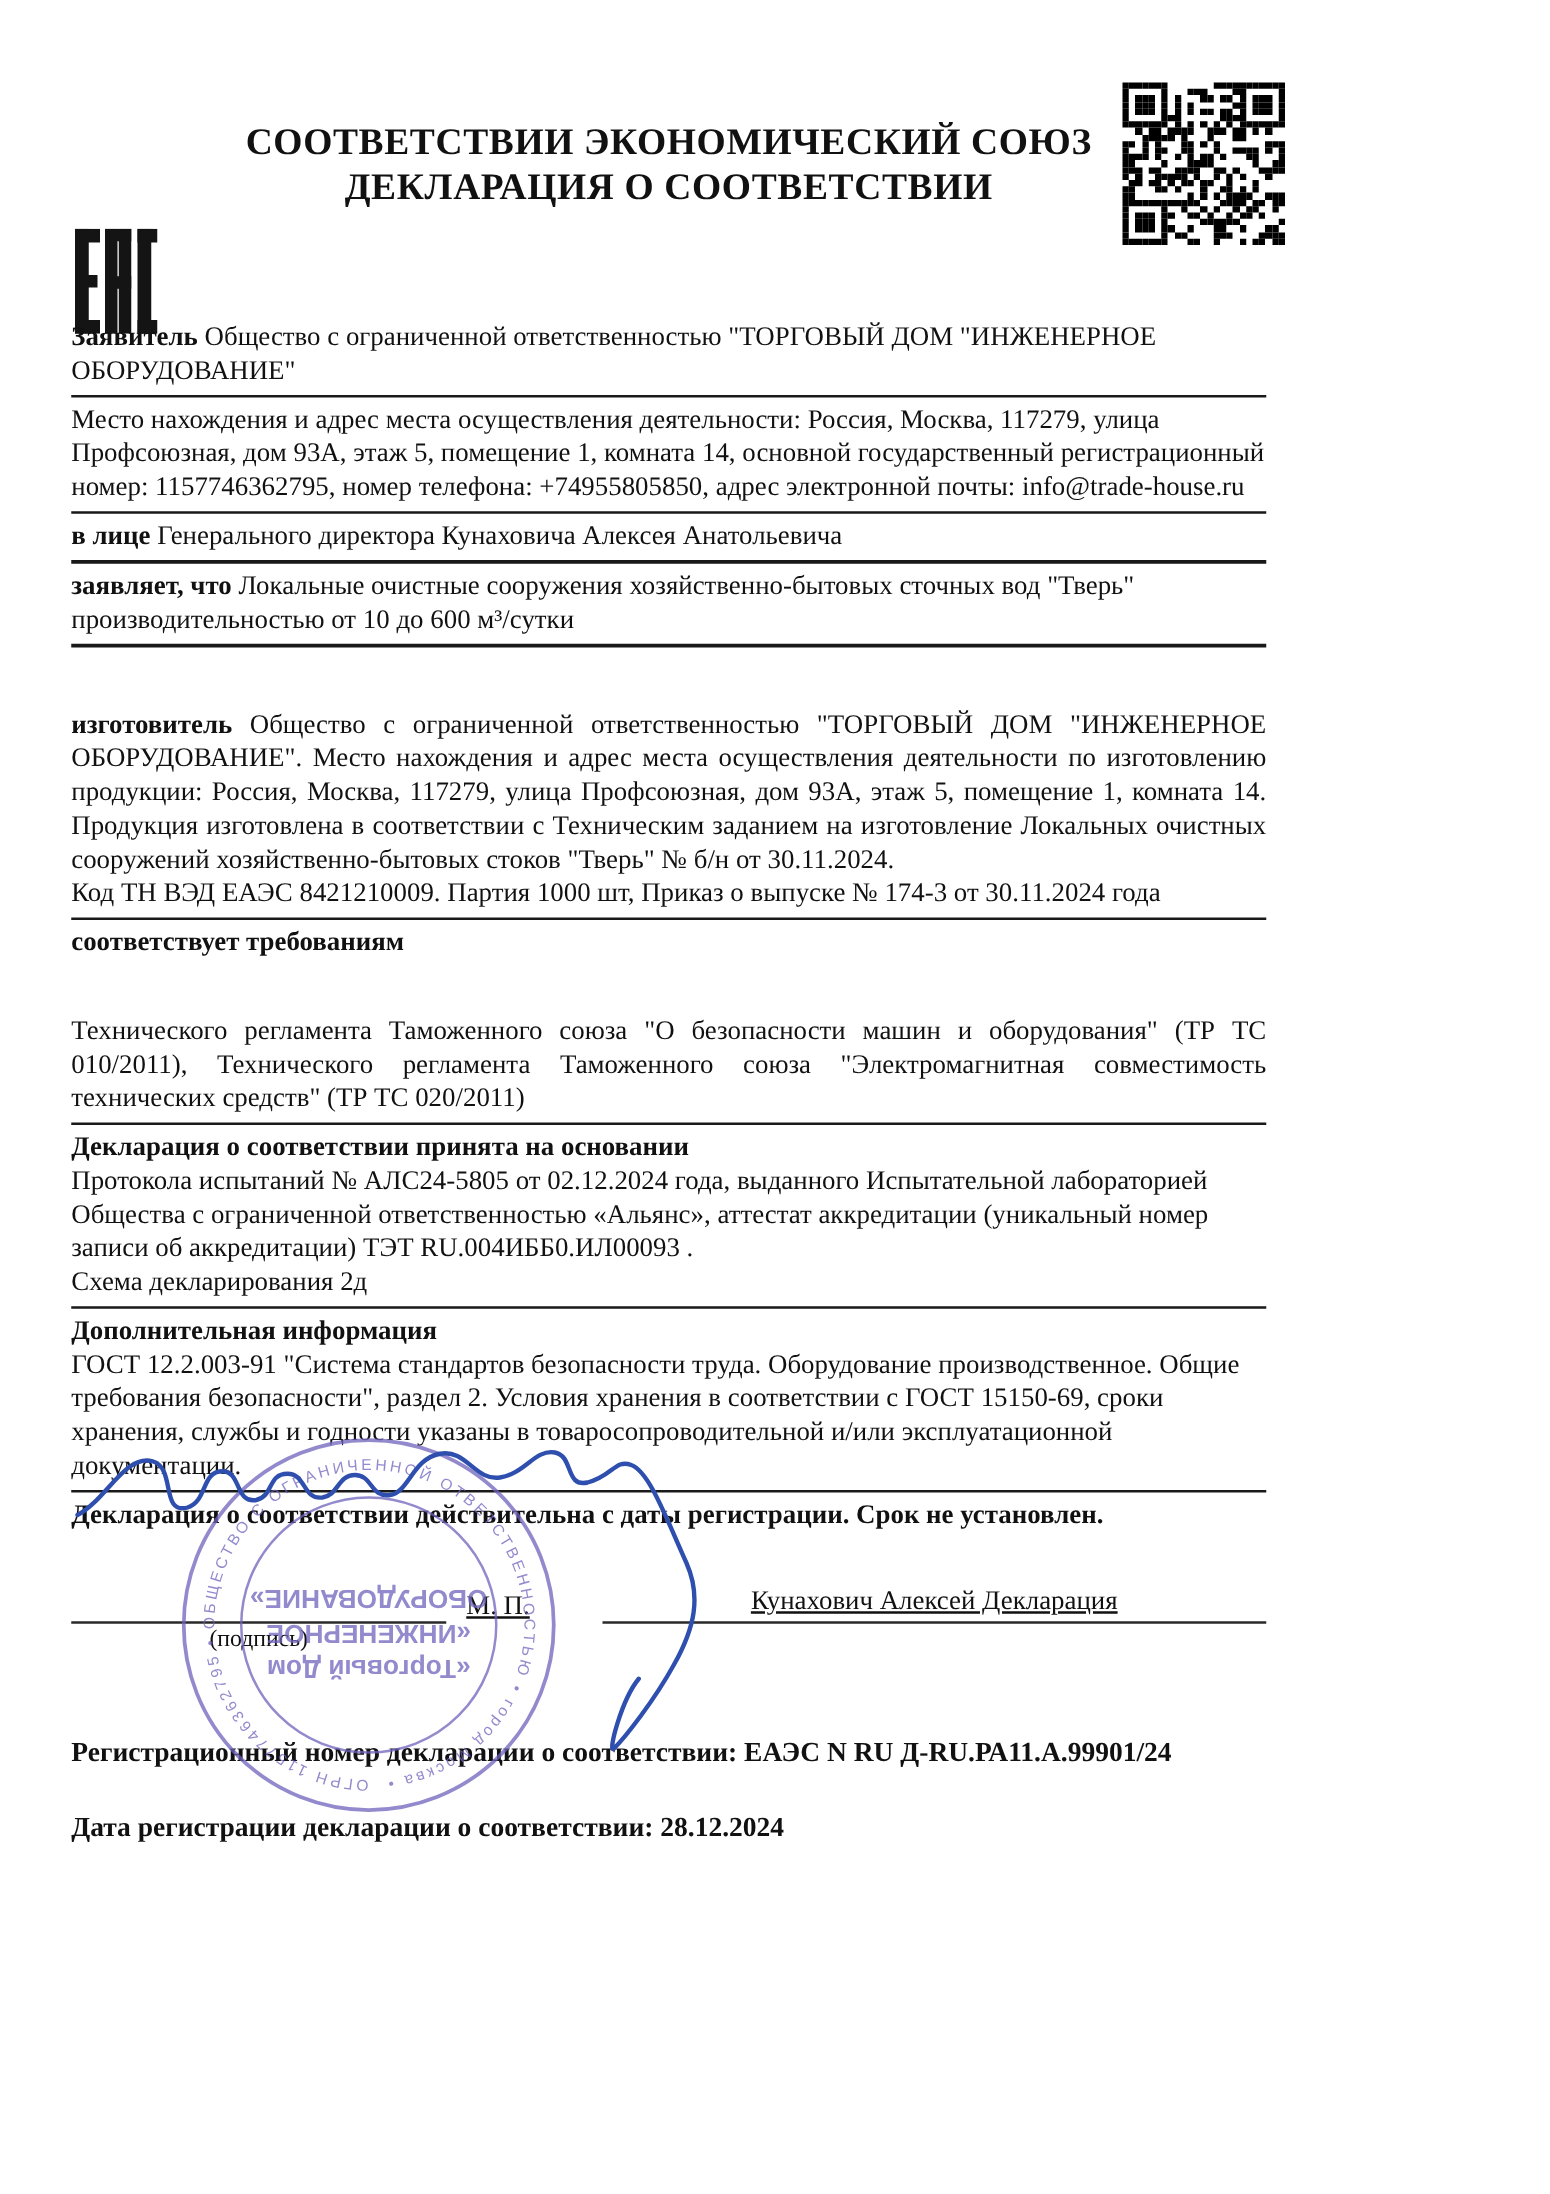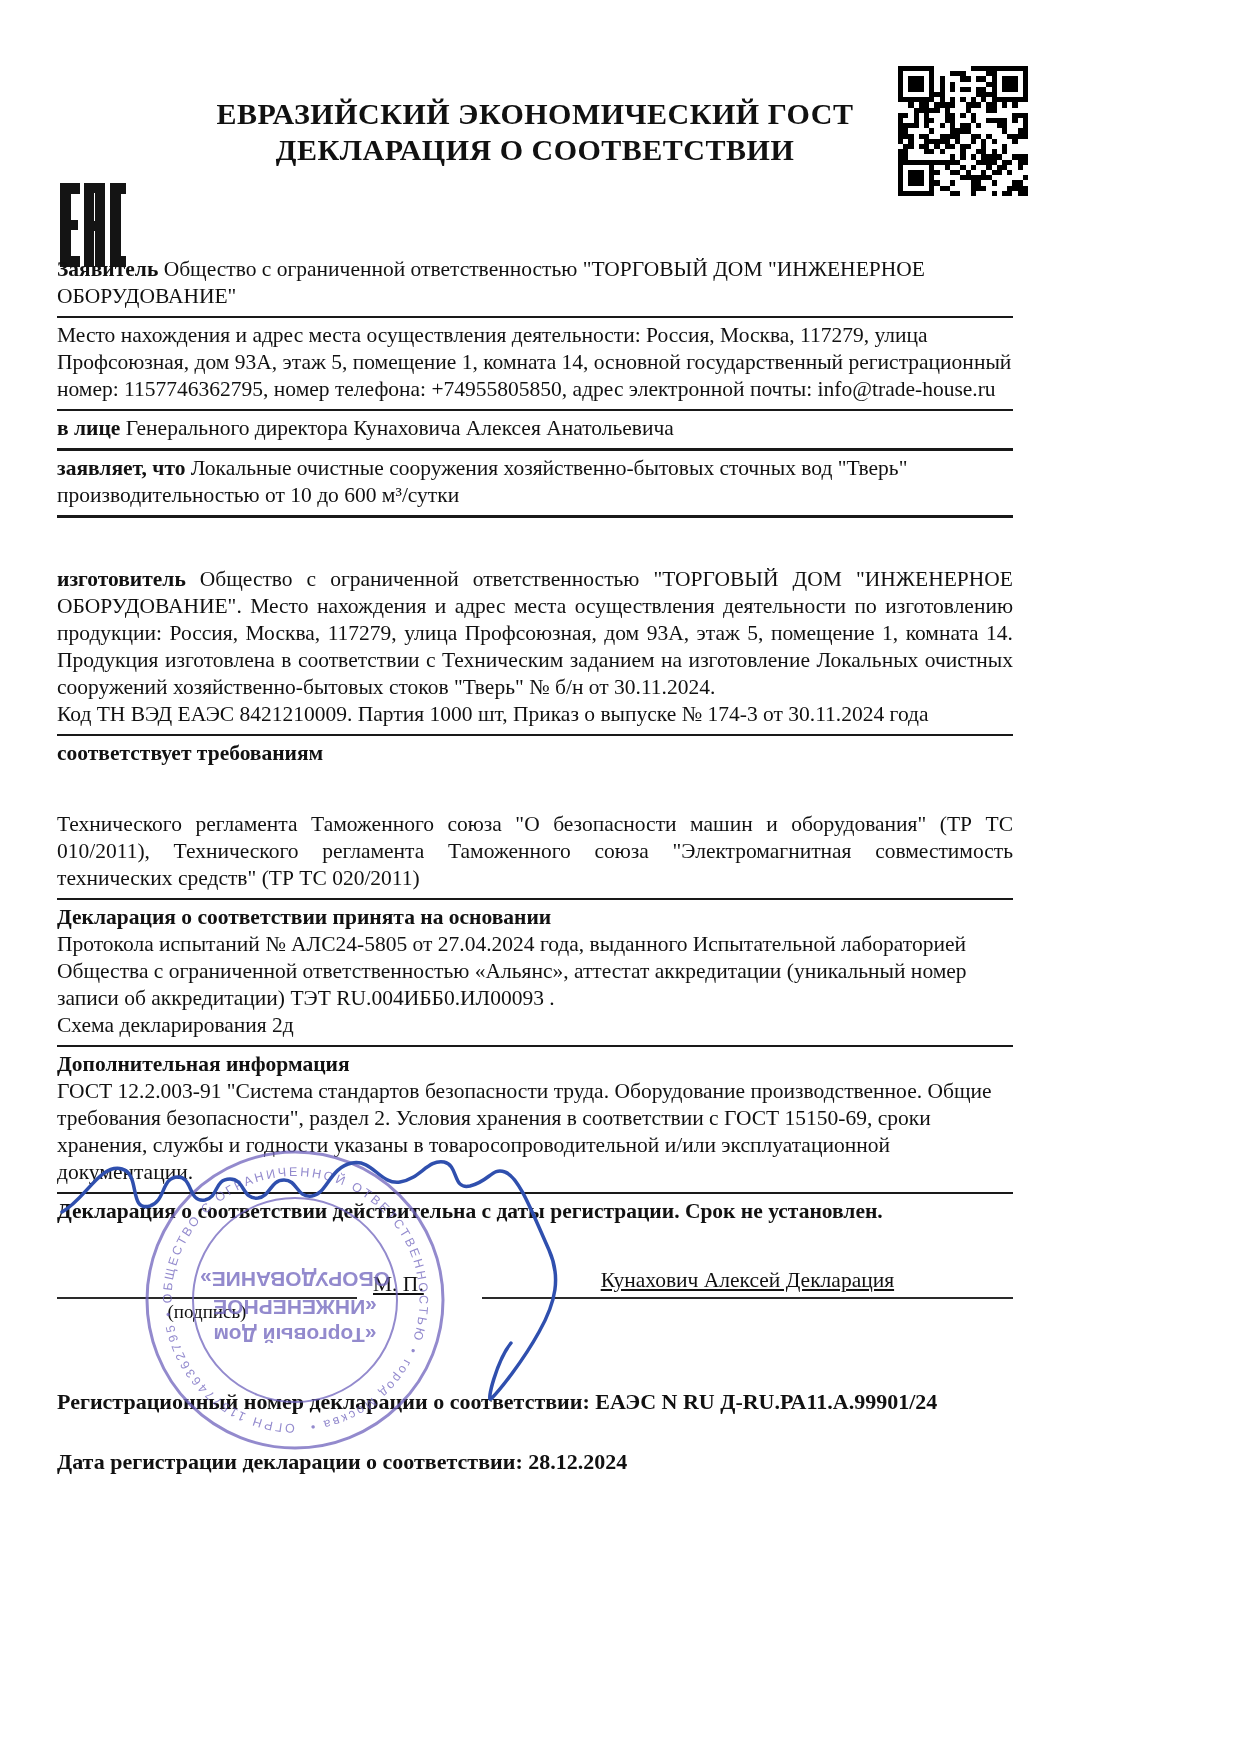--- a/index.html
+++ b/index.html
@@ -679,21 +679,21 @@
       <div></div>
       <div class="qm"></div>
       <div class="qm"></div>
       <div></div>
       <div class="qm"></div>
       <div class="qm"></div>
     </div>
 
   <div class="content">
     <h1 class="doc-title">
-      <span>ЕВРАЗИЙСКИЙ ЭКОНОМИЧЕСКИЙ ГОСТ</span><br>
+      <span>СООТВЕТСТВИИ ЭКОНОМИЧЕСКИЙ СОЮЗ</span><br>
       <span>ДЕКЛАРАЦИЯ О СООТВЕТСТВИИ</span>
     </h1>
 
     <div class="sec">
       <p><b>Заявитель</b>
       <span>Общество с ограниченной ответственностью "ТОРГОВЫЙ ДОМ "ИНЖЕНЕРНОЕ ОБОРУДОВАНИЕ"</span></p>
     </div>
 
     <div class="sec">
       <p>Место нахождения и адрес места осуществления деятельности: Россия, Москва, 117279, улица Профсоюзная, дом 93А, этаж 5, помещение 1, комната 14, основной государственный регистрационный номер: 1157746362795, номер телефона: +74955805850, адрес электронной почты: info@trade-house.ru</p>
@@ -715,21 +715,21 @@
       <p>Код ТН ВЭД ЕАЭС 8421210009. Партия 1000 шт, Приказ о выпуске № 174-3 от 30.11.2024 года</p>
     </div>
 
     <div class="sec">
       <p class="heading">соответствует требованиям</p>
       <p class="just">Технического регламента Таможенного союза "О безопасности машин и оборудования" (ТР ТС 010/2011), Технического регламента Таможенного союза "Электромагнитная совместимость технических средств" (ТР ТС 020/2011)</p>
     </div>
 
     <div class="sec">
       <p class="heading">Декларация о соответствии принята на основании</p>
-      <p>Протокола испытаний № АЛС24-5805 от 27.04.2024 года, выданного Испытательной лабораторией Общества с ограниченной ответственностью «Альянс», аттестат аккредитации (уникальный номер записи об аккредитации)  ТЭТ RU.004ИББ0.ИЛ00093 .</p>
+      <p>Протокола испытаний № АЛС24-5805 от 02.12.2024 года, выданного Испытательной лабораторией Общества с ограниченной ответственностью «Альянс», аттестат аккредитации (уникальный номер записи об аккредитации)  ТЭТ RU.004ИББ0.ИЛ00093 .</p>
       <p>Схема декларирования 2д</p>
     </div>
 
     <div class="sec">
       <p class="heading">Дополнительная информация</p>
       <p>ГОСТ 12.2.003-91 "Система стандартов безопасности труда. Оборудование производственное. Общие требования безопасности", раздел 2. Условия хранения в соответствии с ГОСТ 15150-69, сроки хранения, службы и годности указаны в товаросопроводительной и/или эксплуатационной документации.</p>
     </div>
 
     <div class="sec last">
       <p class="heading">Декларация о соответствии  действительна с даты регистрации. Срок не  установлен.</p>

